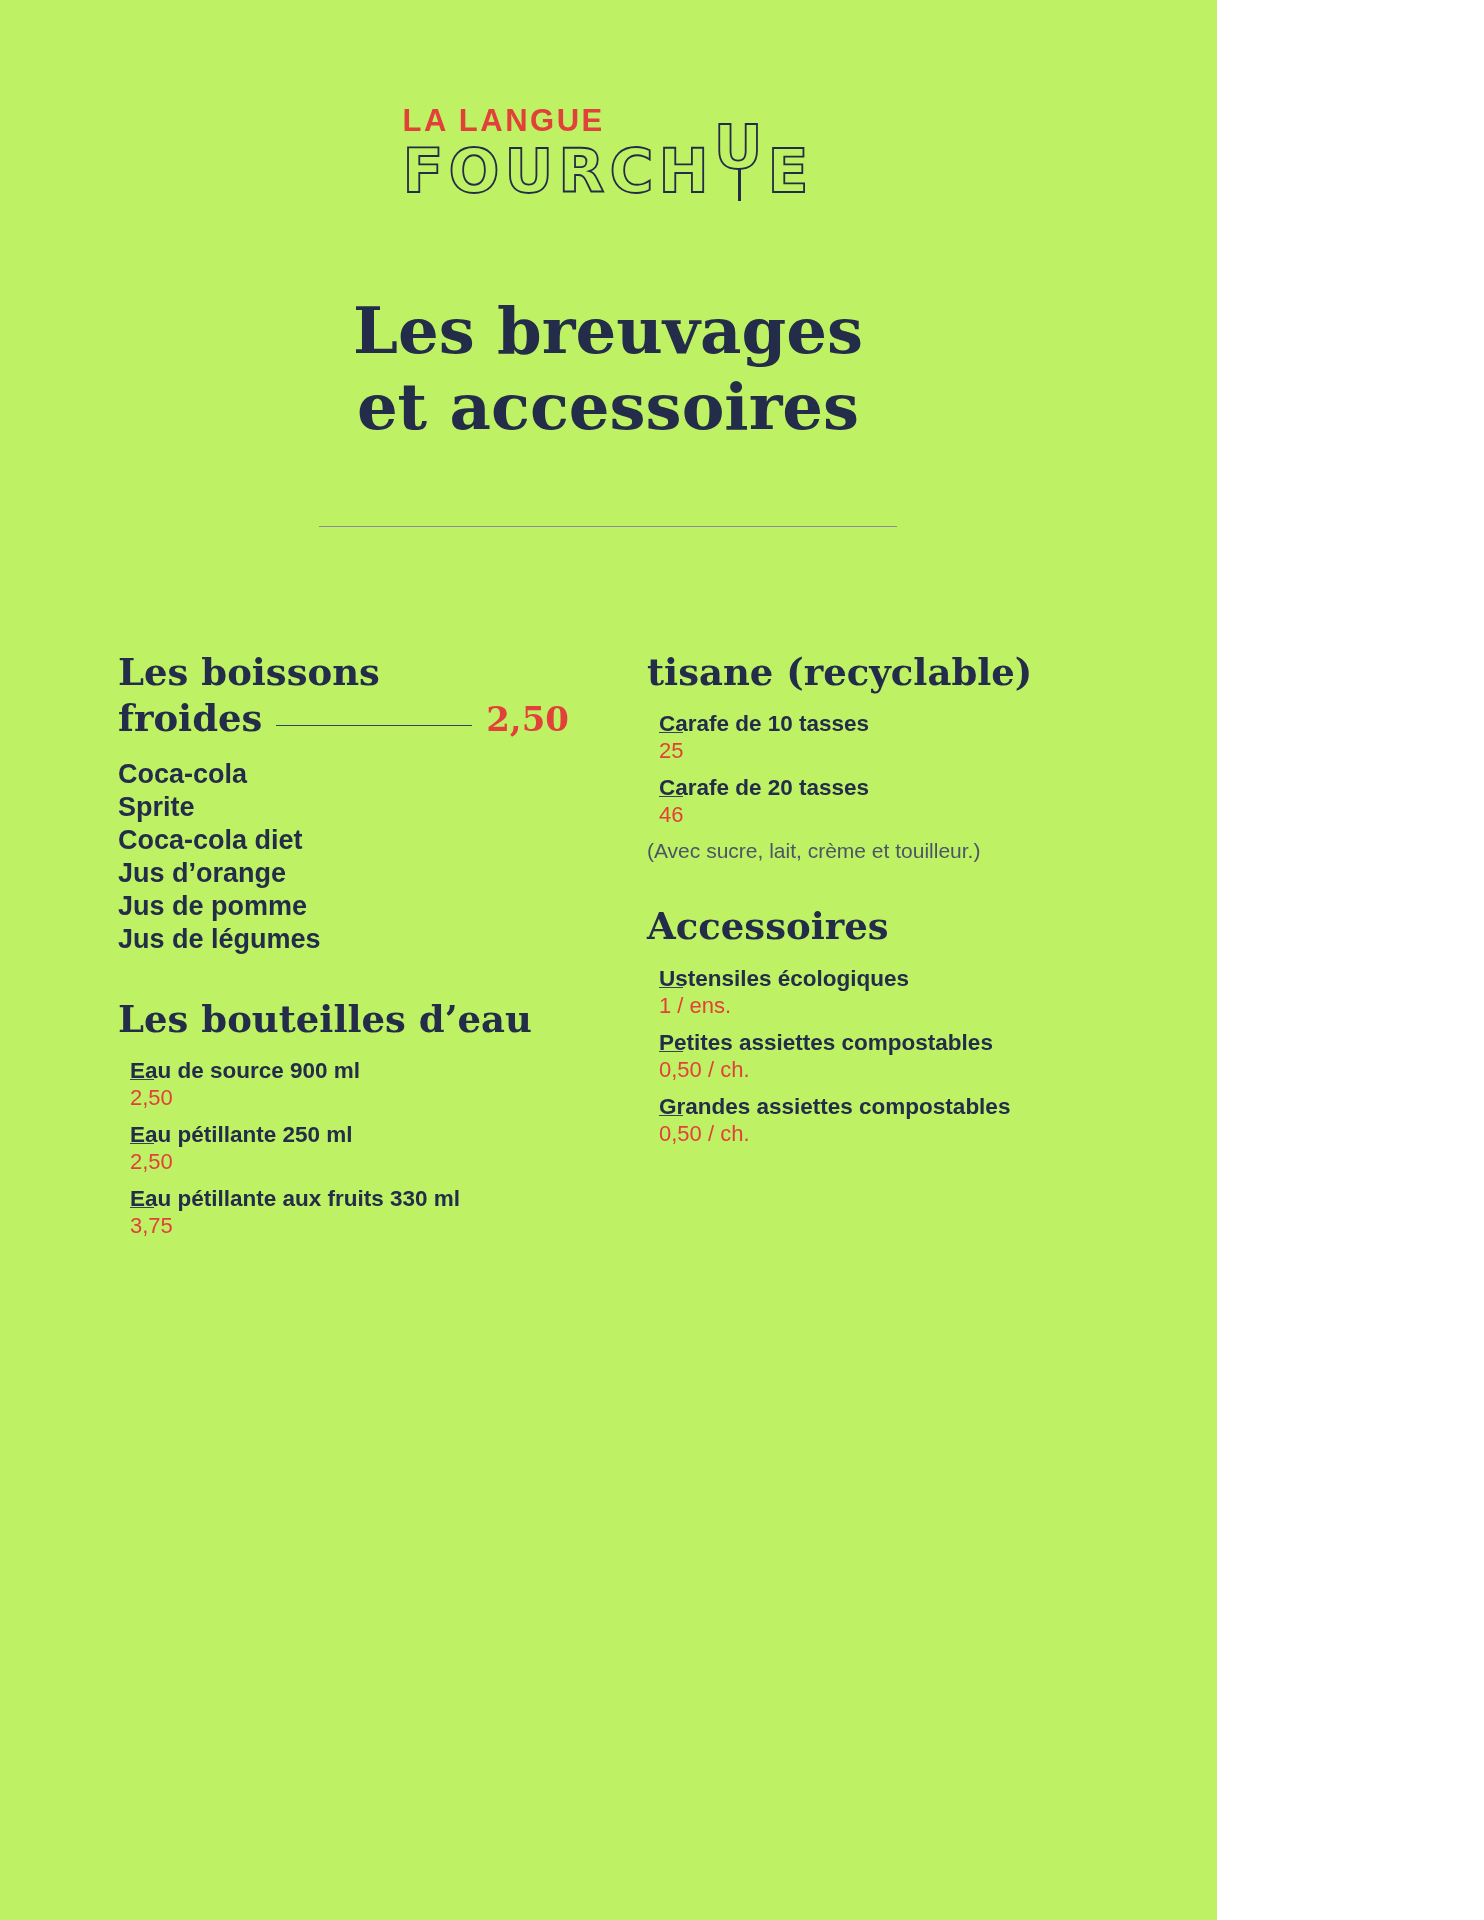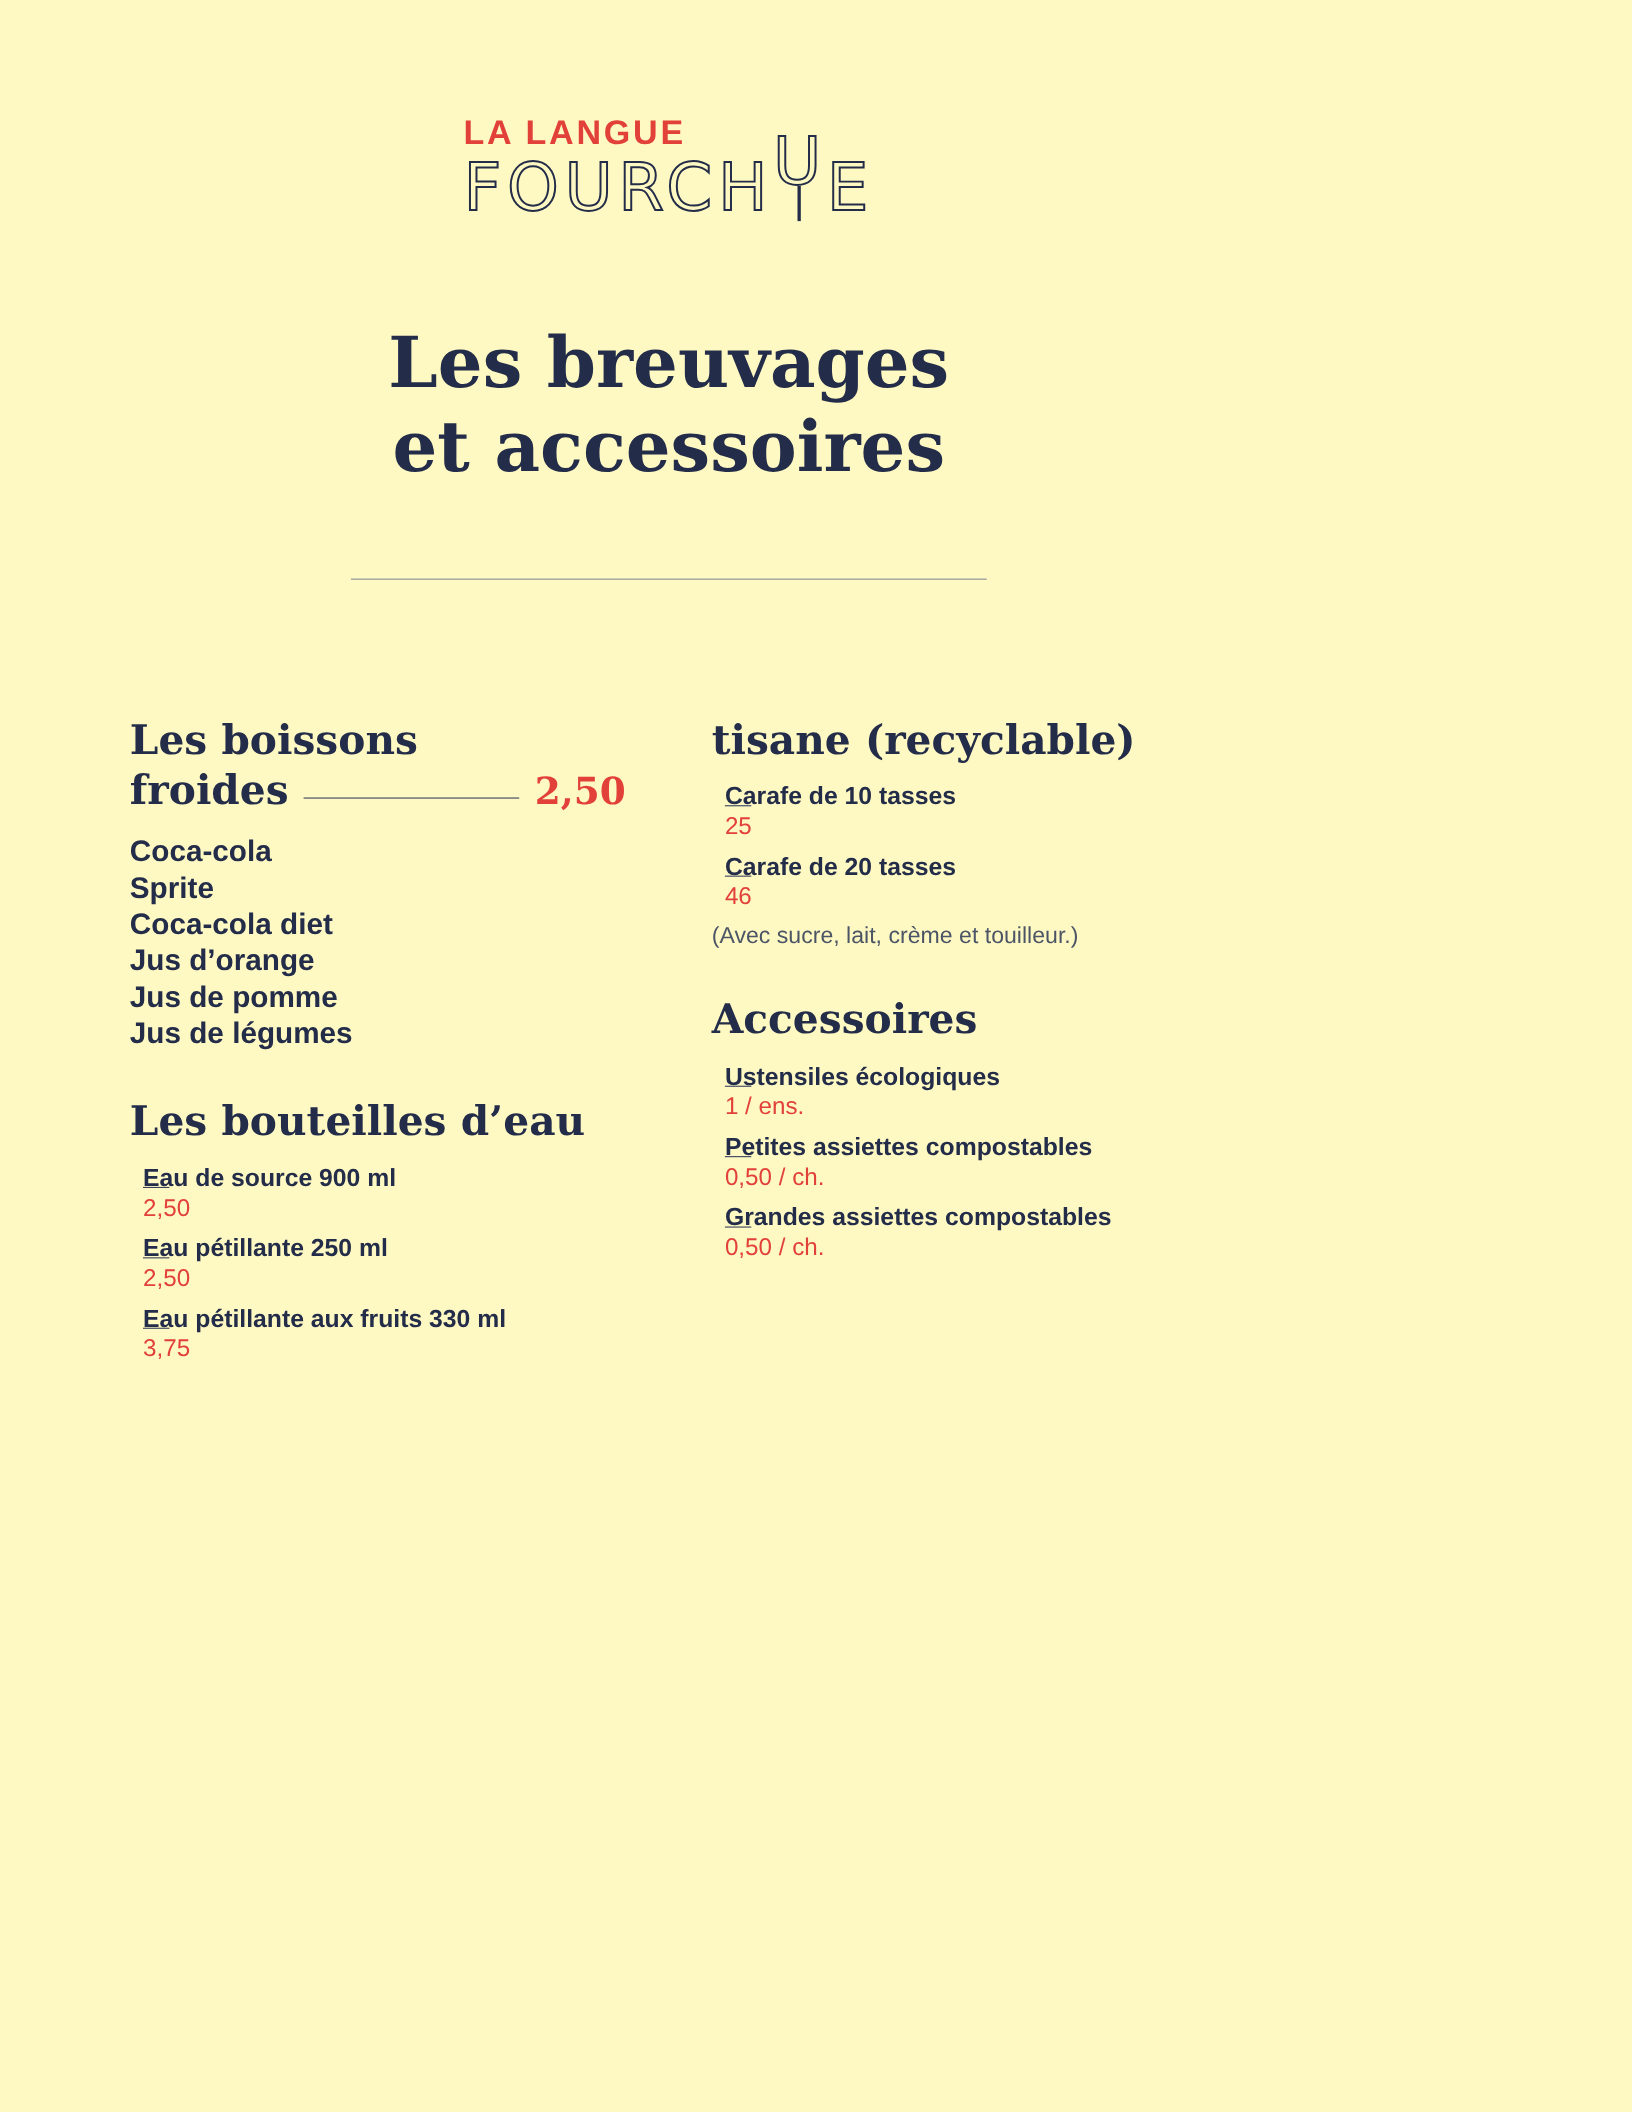--- a/index.html
+++ b/index.html
@@ -4,36 +4,36 @@
 <style>
   :root{
     --accent-red:#e2413a;
     --navy:#232c48;
     --note-gray:#4c5566;
     --line-gray:#878d98;
   }
   *{box-sizing:border-box;}
   html,body{margin:0;padding:0;background:#ffffff;}
   .page{
-    width:1484px;height:1920px;position:relative;background:#fef9c3;
+    width:1217px;height:1920px;position:relative;background:#bef264;
     font-family:"Liberation Sans", sans-serif;color:var(--navy);
     overflow:hidden;
   }
   .content{position:absolute;left:118px;top:0;width:980px;}
 
   
   .top-block{padding-top:103px;text-align:center;}
   .logo{display:inline-block;text-align:left;}
   .logo-line1{
     color:var(--accent-red);font-weight:800;font-size:31px;
     letter-spacing:2.5px;font-family:"Liberation Sans", sans-serif;
   }
   .logo-word{
     margin-top:2px;
-    font-family:"DejaVu Sans", sans-serif;font-weight:400;font-size:60px;
+    font-family:"DejaVu Sans", sans-serif;font-weight:700;font-size:60px;
     letter-spacing:5px;line-height:1;
     color:var(--navy);
     -webkit-text-fill-color:transparent;
     -webkit-text-stroke:1.8px var(--navy);
     white-space:nowrap;
   }
   .u-wrap{position:relative;display:inline-block;}
   .u-raised{display:inline-block;transform:translateY(-24px);}
   .u-wrap::after{
     content:"";position:absolute;left:46%;bottom:0px;height:32px;

